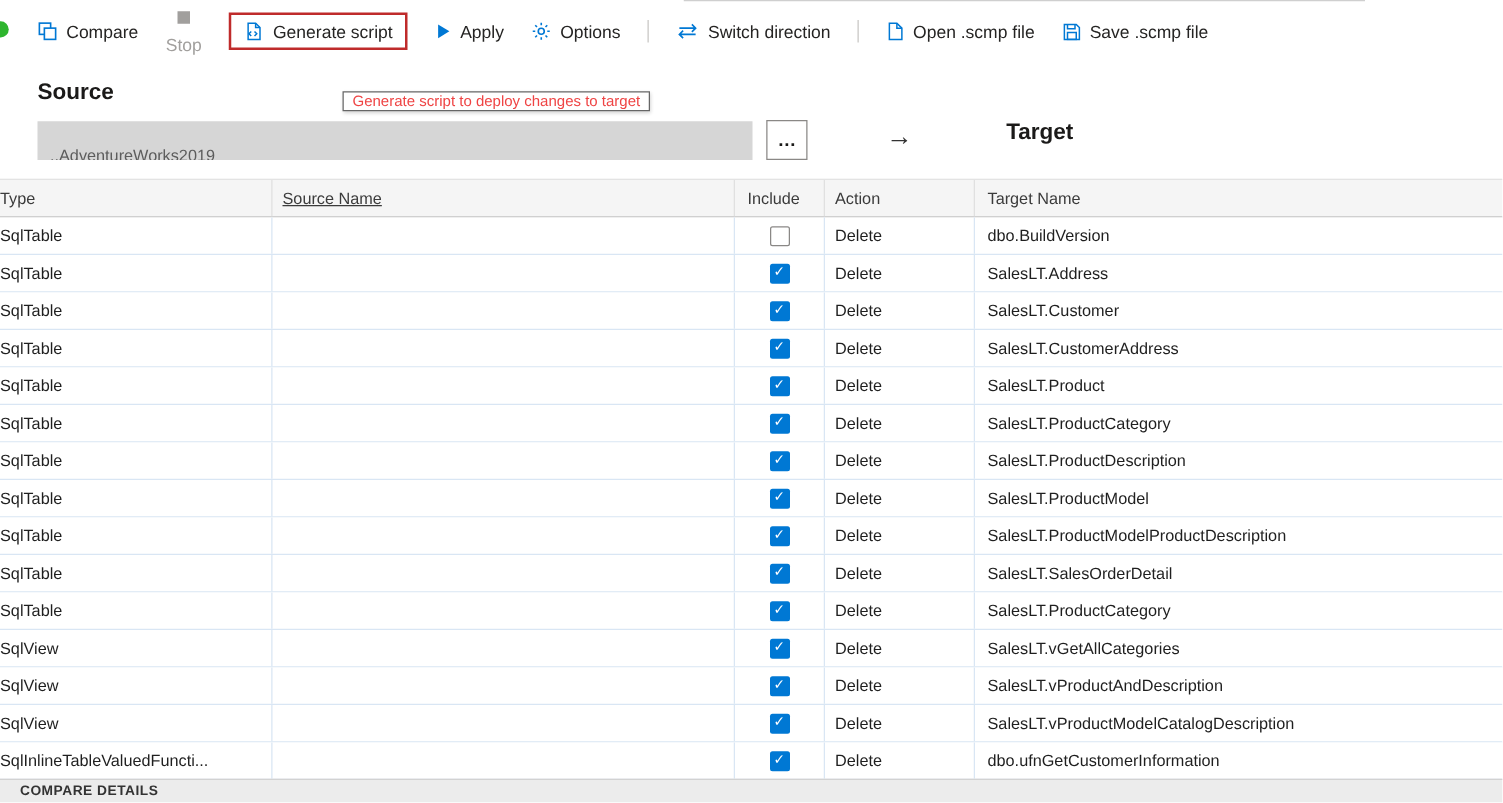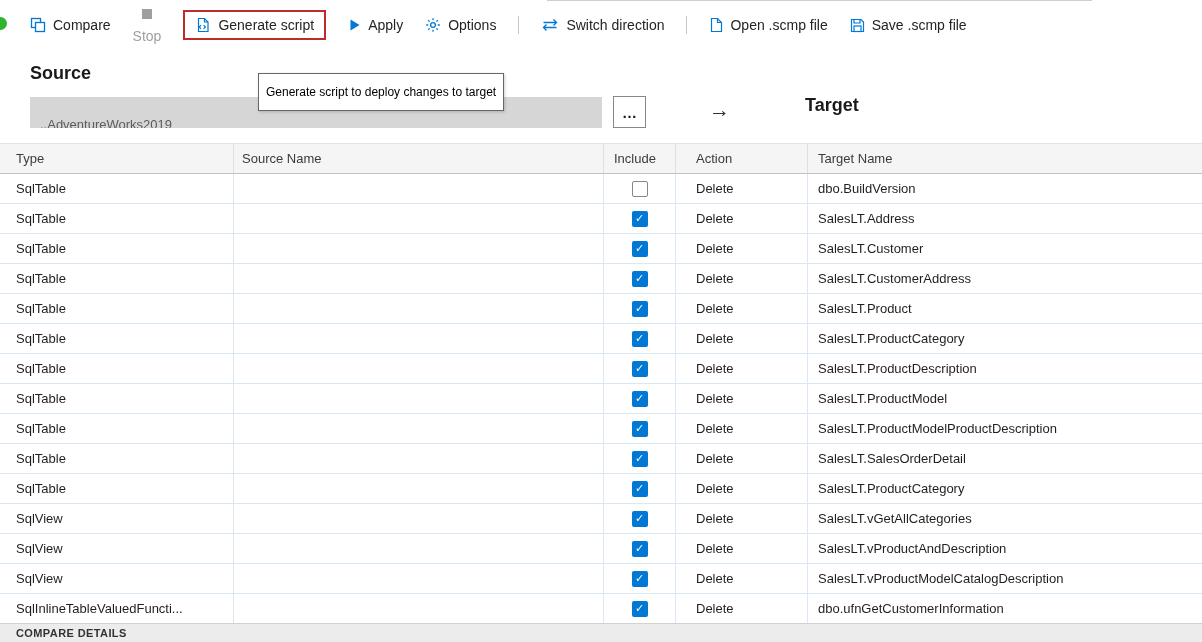--- a/index.html
+++ b/index.html
@@ -30,33 +30,33 @@
   .section-label{position:absolute;font-size:18px;font-weight:bold;color:#1b1a19;}
   .lbl-source{left:30px;top:63px;}
   .lbl-target{left:805px;top:63px;margin-top:32px;}
   .input-box{position:absolute;top:97px;height:31px;background:var(--input-bg);color:#5c5c5c;font-size:13px;line-height:31px;padding:12px 10px;overflow:hidden;white-space:nowrap;}
   .input-source{left:30px;width:572px;}
   .input-target{left:805px;width:397px;}
   .browse-btn{position:absolute;left:613px;top:96px;width:33px;height:32px;background:#fff;border:1px solid #8a8886;font-size:15px;font-weight:bold;color:#1b1a19;display:flex;align-items:center;justify-content:center;cursor:default;}
   .dir-arrow{position:absolute;left:709px;top:98px;font-size:21px;color:#333;}
 
   
-  .tooltip{position:absolute;left:258px;top:73px;background:#fff;border:1px solid #666;font-size:12px;color:#000000;padding:11px 7px;z-index:5;box-shadow:1px 1px 3px rgba(0,0,0,.18);white-space:nowrap;}
+  .tooltip{position:absolute;left:274px;top:73px;background:#fff;border:1px solid #666;font-size:12px;color:#ef4444;padding:0 7px;z-index:5;box-shadow:1px 1px 3px rgba(0,0,0,.18);white-space:nowrap;}
 
   
   .thead{position:absolute;top:143px;left:0;right:0;height:31px;display:flex;align-items:stretch;background:#f5f5f5;border-top:1px solid #e3e3e3;border-bottom:1px solid #c3c3c3;font-size:13px;color:#3b3b3b;}
   .tbody{position:absolute;top:174px;left:0;right:0;}
   .trow{display:flex;align-items:stretch;height:30px;border-bottom:1px solid var(--row-border);font-size:13px;color:#1f1f1f;background:#fff;}
   .cell{display:flex;align-items:center;border-right:1px solid var(--row-border);overflow:hidden;white-space:nowrap;}
   .thead .cell{border-right:1px solid #e0e0e0;}
-  .c-type{width:218px;margin-left:16px;}
-  .c-source{width:370px;padding-left:8px;}
+  .c-type{width:218px;}
+  .c-source{width:370px;padding-left:8px;text-decoration:underline;}
   .c-include{width:72px;justify-content:center;}
   .thead .c-include{justify-content:flex-start;padding-left:10px;}
-  .c-action{width:120px;padding-left:8px;margin-left:12px;}
+  .c-action{width:120px;padding-left:8px;}
   .c-target{flex:1;padding-left:10px;border-right:none !important;}
   .checkbox{width:16px;height:16px;border-radius:2px;display:flex;align-items:center;justify-content:center;font-size:11px;line-height:1;cursor:default;}
   .checkbox.checked{background:var(--accent);color:#fff;}
   .checkbox.unchecked{background:#fff;border:1px solid #8a8886;}
 
   
   .footer{position:absolute;left:0;right:0;bottom:0;height:19px;background:#ececec;border-top:1px solid #d2d2d2;display:flex;align-items:center;padding-left:16px;font-size:11px;font-weight:bold;letter-spacing:.4px;color:#333;}
 </style>
 </head>
 <body>

